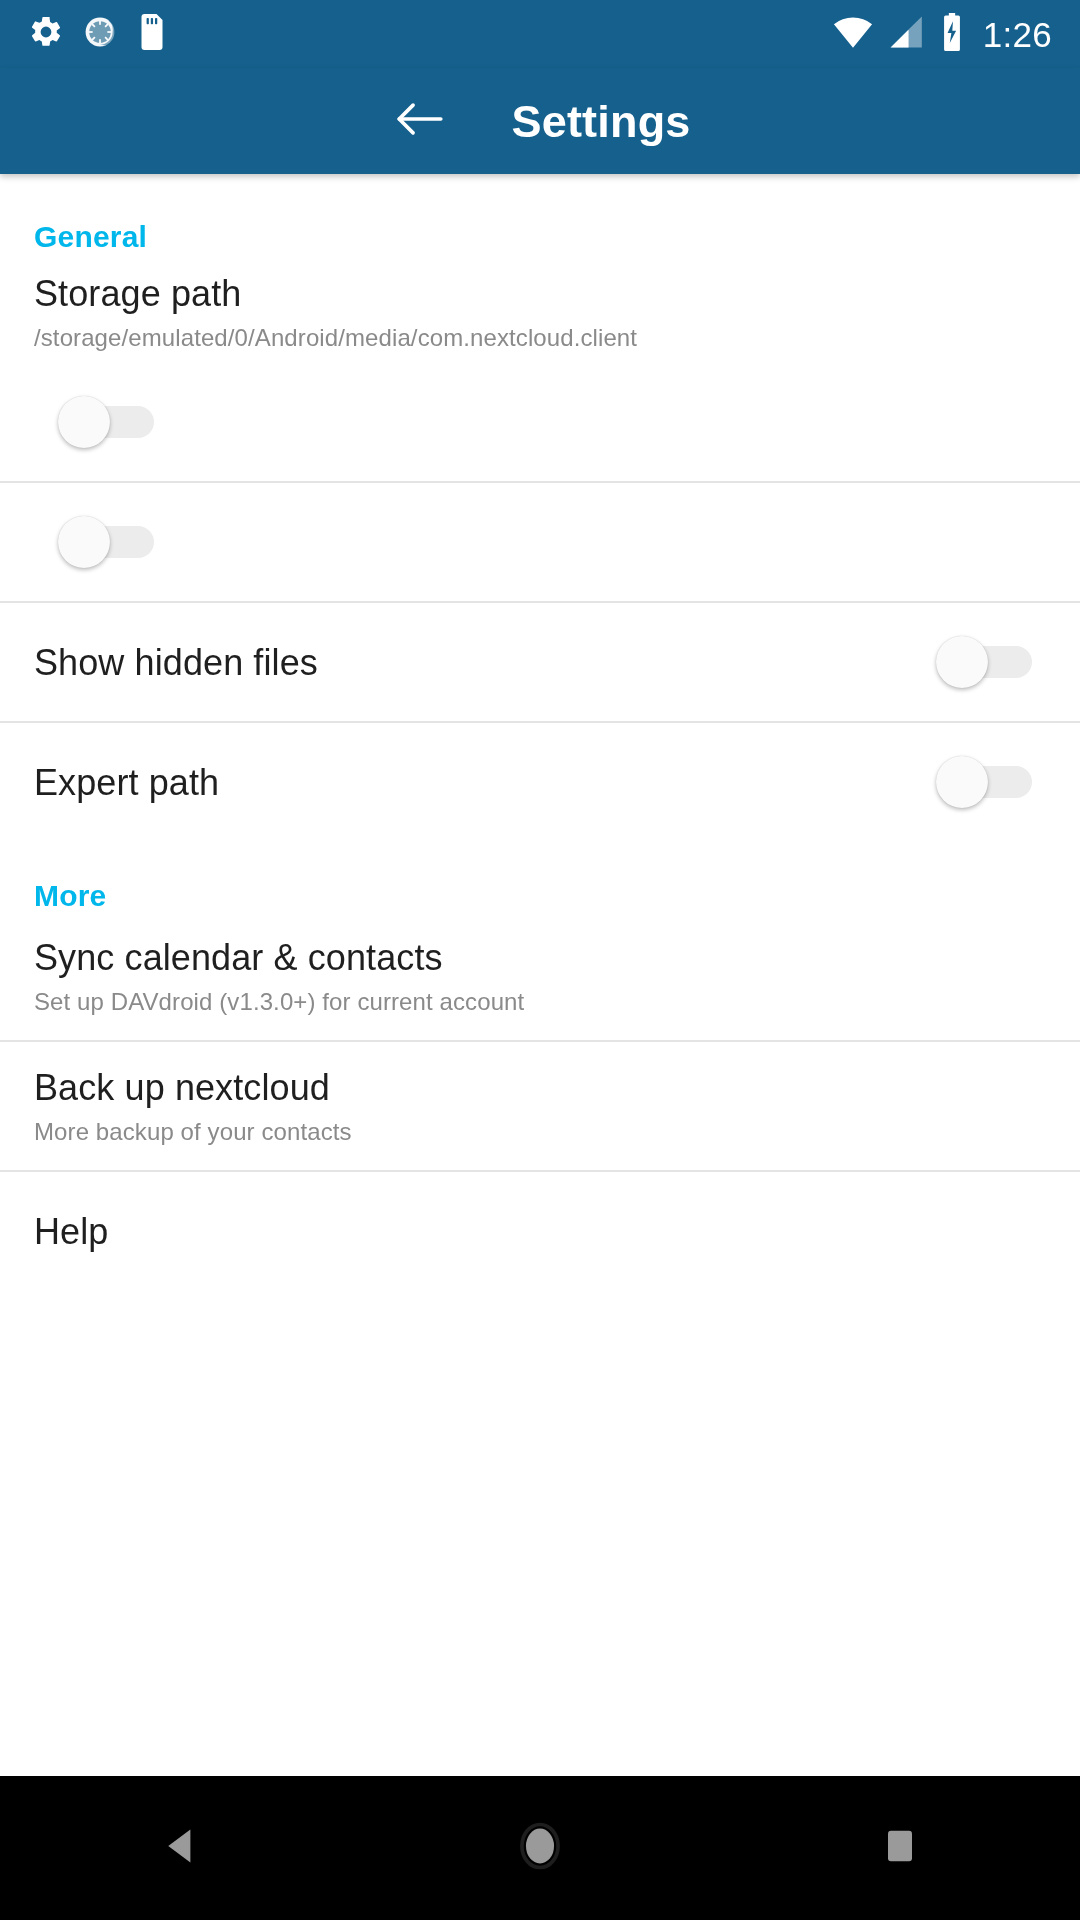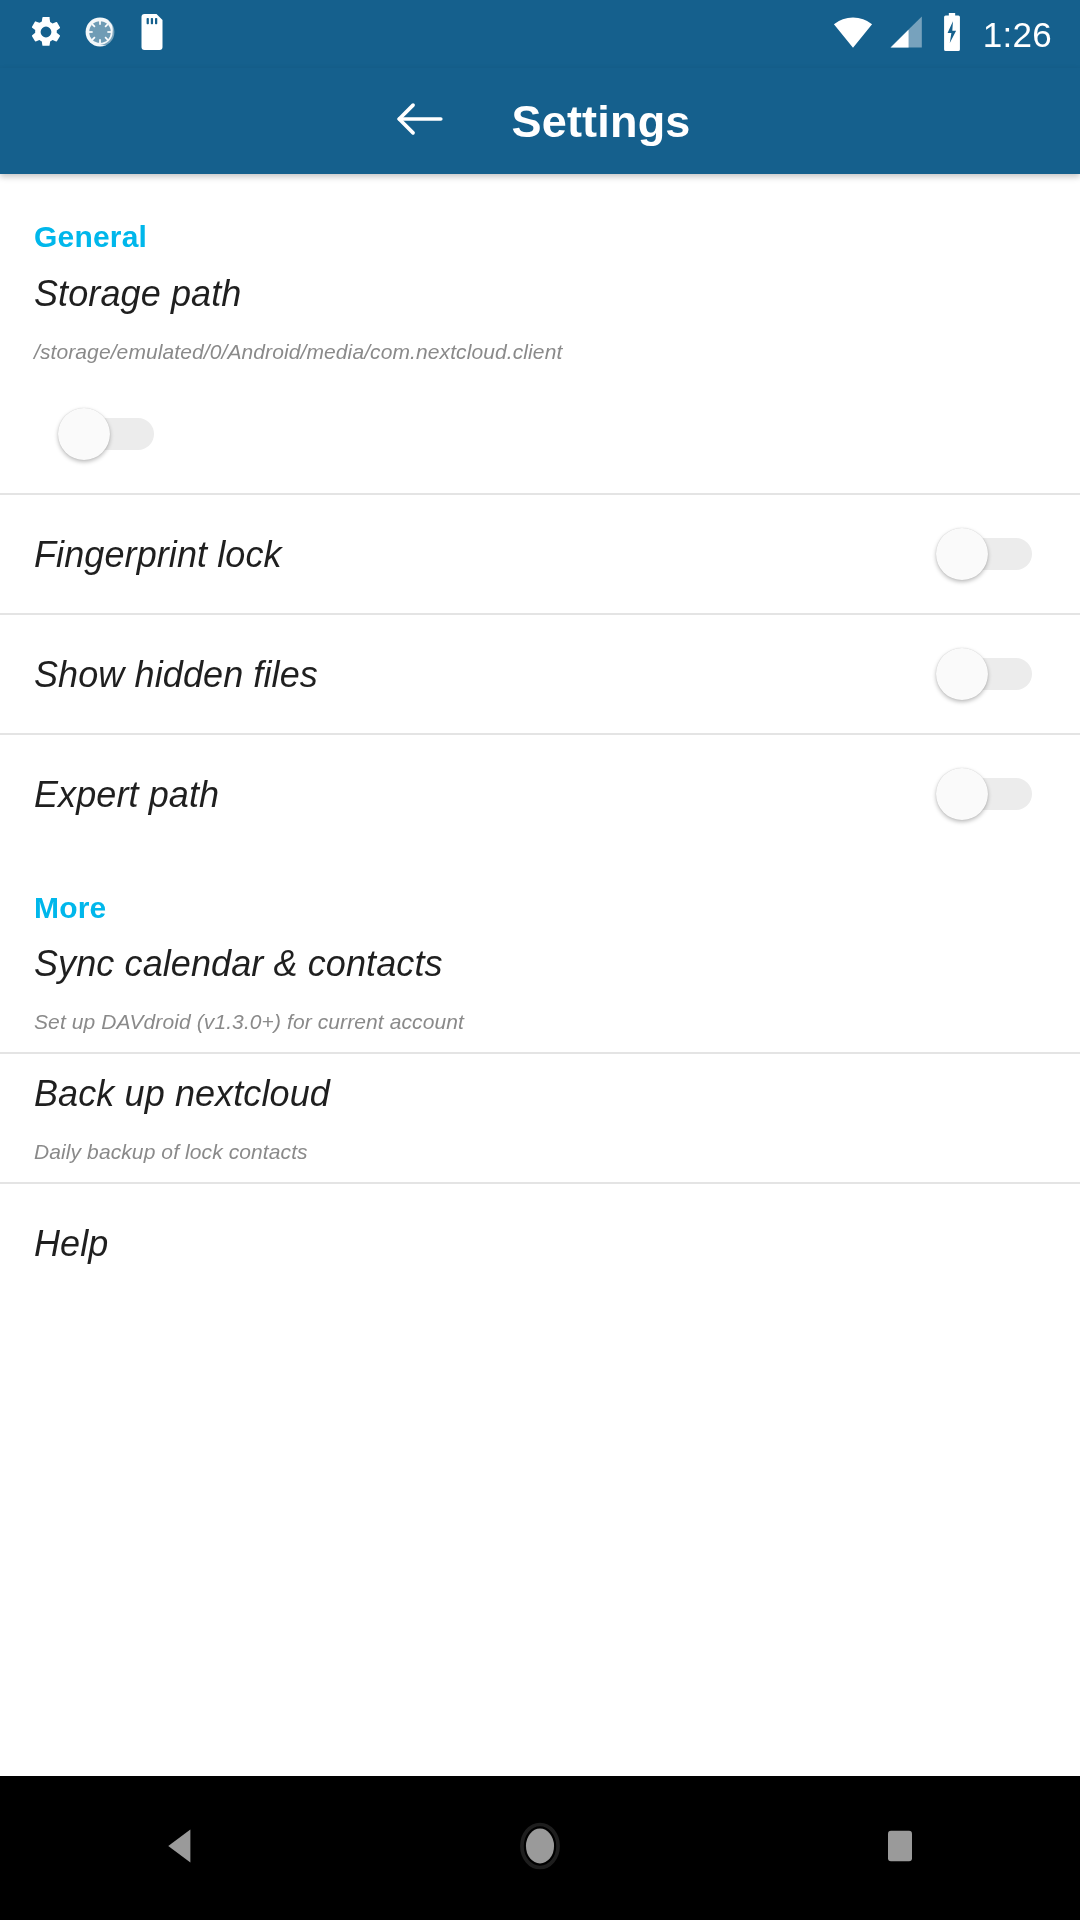--- a/index.html
+++ b/index.html
@@ -56,31 +56,30 @@
     padding:46px 34px 0 34px; line-height:1.1;
     letter-spacing:.2px;
   }
   .section-header.tight{ padding-top:38px; }
 
   .row{
     position:relative;
     display:flex; align-items:center;
     padding:0 34px; min-height:118px;
     cursor:pointer;
-    font-style:italic;
   }
   .row.tall{ min-height:128px; }
   .row-text{ flex:1 1 auto; min-width:0; }
   .row-title{
     font-size:36px; color:#1f1f1f; font-weight:400;
     line-height:1.25; letter-spacing:.1px;
   }
   .row-sub{
-    font-size:21px; color:#8a8a8a; font-weight:400;
-    line-height:1.3; margin-top:22px; letter-spacing:.1px;
+    font-size:24px; color:#8a8a8a; font-weight:400;
+    line-height:1.3; margin-top:6px; letter-spacing:.1px;
     white-space:nowrap;
   }
   .divider{ height:2px; background:#e4e4e4; margin:0; }
 
   
   .storage-row{ padding-top:18px; padding-bottom:10px; min-height:auto; }
 
   
   .switch{
     position:relative; width:96px; height:48px;
@@ -202,23 +201,20 @@
 
     <div class="row">
       <div class="switch">
         <div class="track"></div>
         <div class="knob"></div>
       </div>
     </div>
     <div class="divider"></div>
 
     <div class="row">
-      <div class="row-text">
-        <div class="row-title">Fingerprint lock</div>
-      </div>
       <div class="switch">
         <div class="track"></div>
         <div class="knob"></div>
       </div>
     </div>
     <div class="divider"></div>
 
     <div class="row">
       <div class="row-text">
         <div class="row-title">Show hidden files</div>
@@ -246,21 +242,21 @@
       <div class="row-text">
         <div class="row-title">Sync calendar &amp; contacts</div>
         <div class="row-sub">Set up DAVdroid (v1.3.0+) for current account</div>
       </div>
     </div>
     <div class="divider"></div>
 
     <div class="row tall">
       <div class="row-text">
         <div class="row-title">Back up nextcloud</div>
-        <div class="row-sub">Daily backup of lock contacts</div>
+        <div class="row-sub">More backup of your contacts</div>
       </div>
     </div>
     <div class="divider"></div>
 
     <div class="row">
       <div class="row-text">
         <div class="row-title">Help</div>
       </div>
     </div>
 

